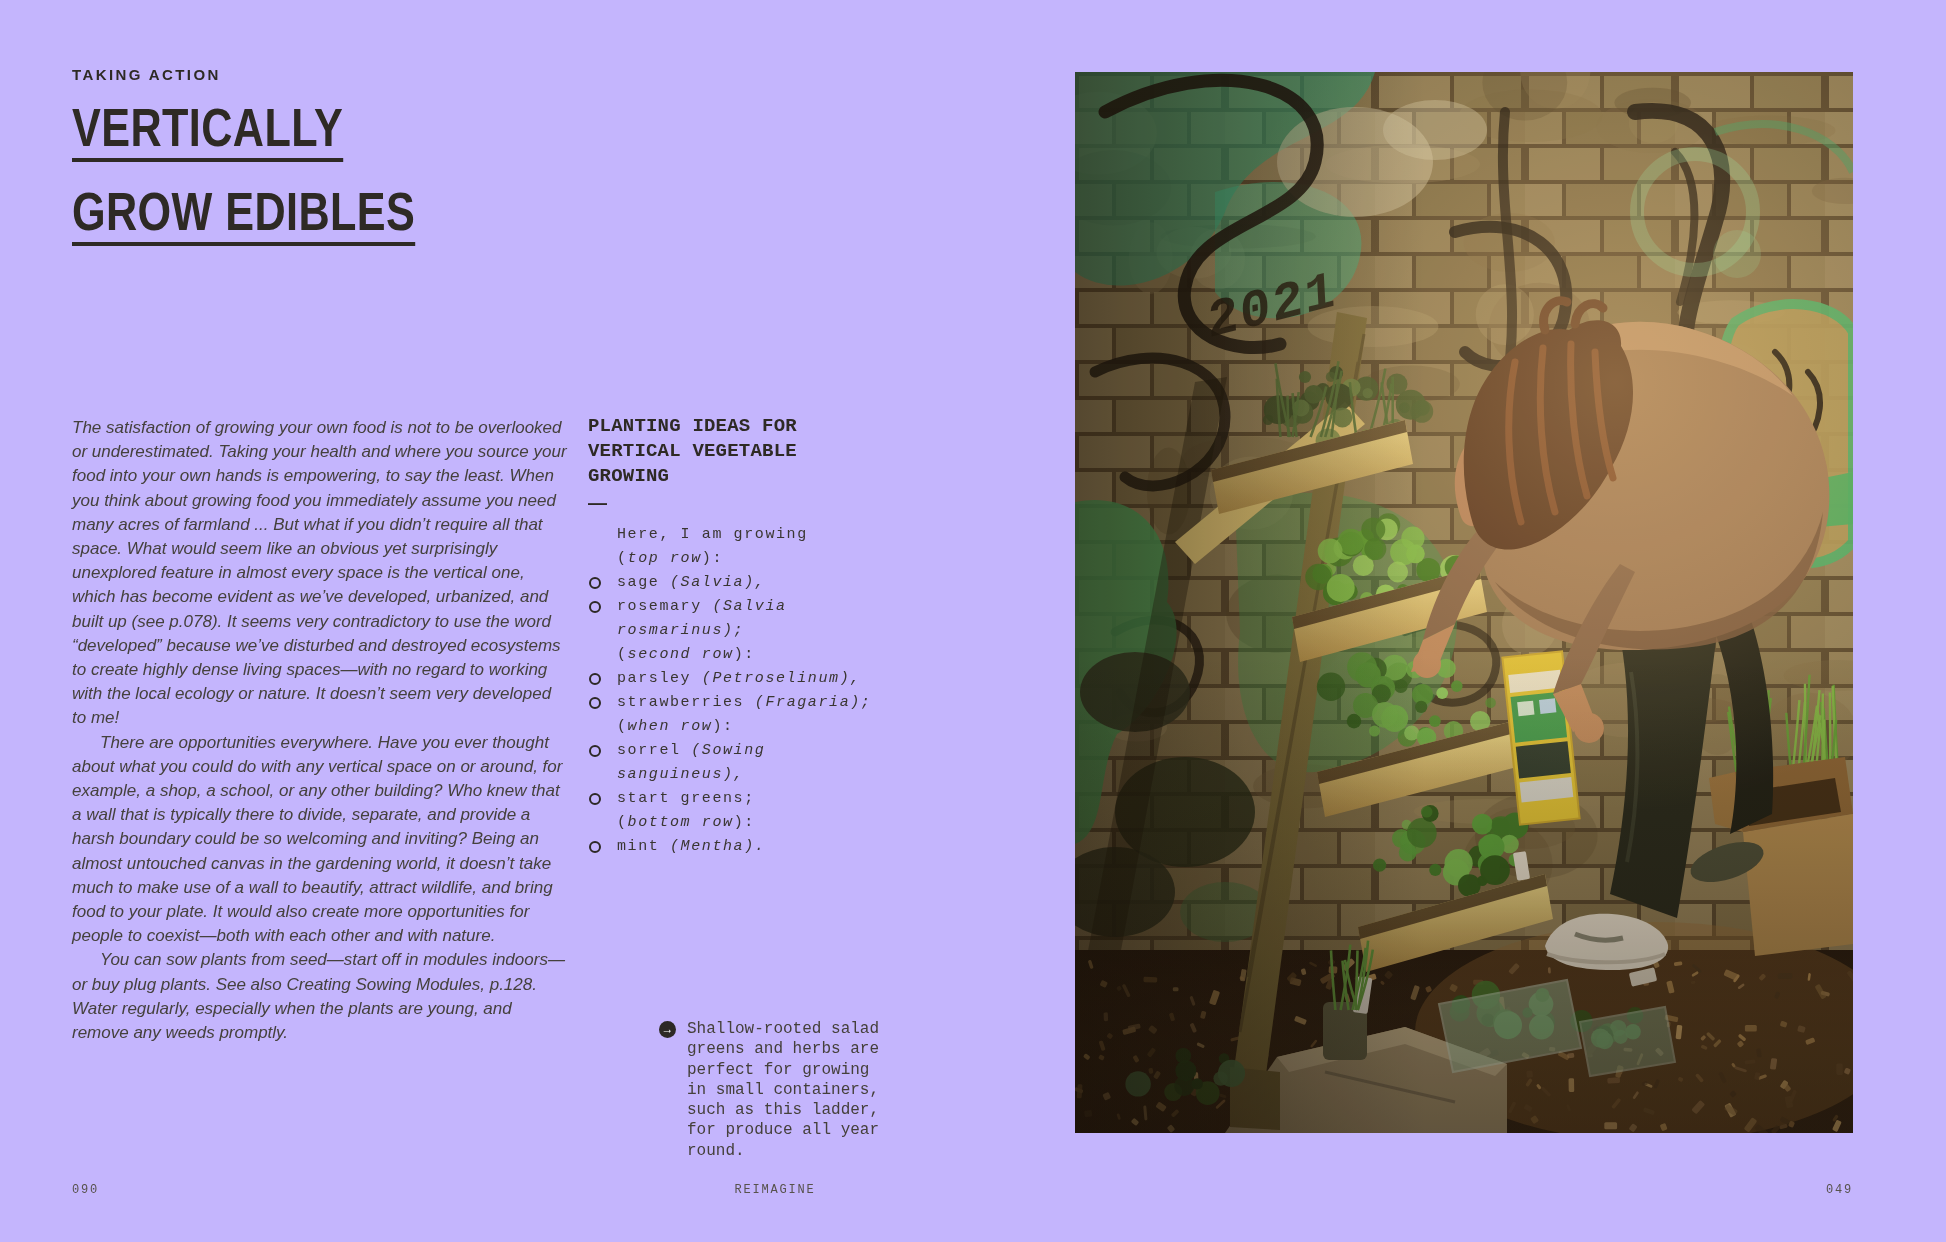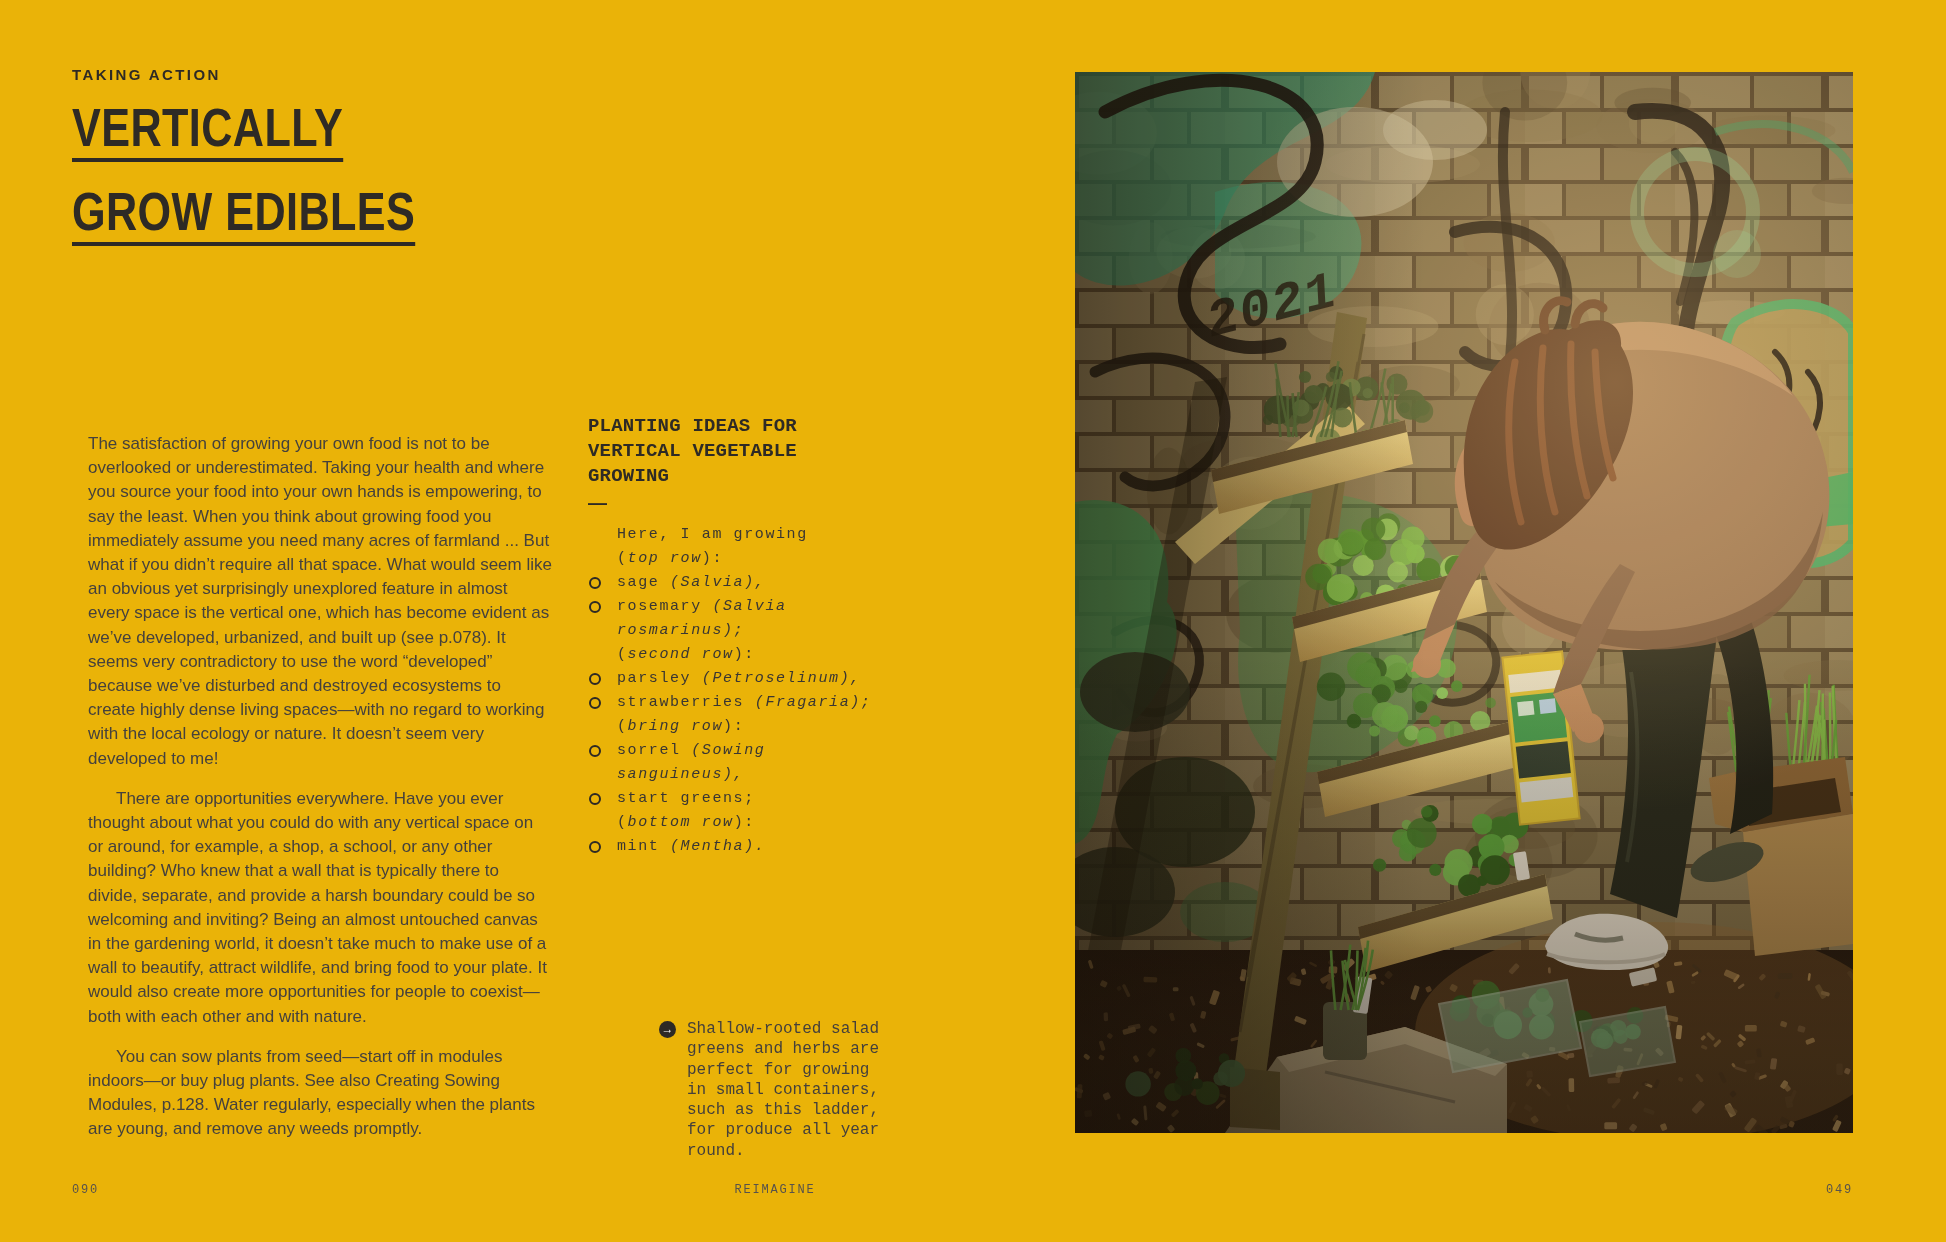--- a/index.html
+++ b/index.html
@@ -1,28 +1,28 @@
 <!DOCTYPE html>
 <html><head>
 <meta charset="utf-8">
 <style>
   html,body{margin:0;padding:0;background:#e8e8e8;}
-  .page{position:relative;width:1946px;height:1242px;background:#eab308;overflow:hidden;
+  .page{position:relative;width:1946px;height:1242px;background:#c4b5fd;overflow:hidden;
         font-family:"Liberation Sans",sans-serif;}
   
   .article-head{position:absolute;left:72px;top:66px;}
   .eyebrow{font-size:15px;font-weight:bold;letter-spacing:2.4px;color:#2e2a25;margin-bottom:21px;}
   .title-row{display:block;}
   .title-line{display:inline-block;font-size:54px;font-weight:bold;line-height:46px;
               letter-spacing:.5px;color:#2e2a25;padding-bottom:8px;border-bottom:4px solid #2e2a25;
               margin-bottom:26px;transform:scaleX(.80);transform-origin:0 50%;white-space:nowrap;}
   
   .body-col{position:absolute;left:72px;top:416px;width:496px;font-size:17px;line-height:24.2px;
             color:#45413d;}
-  .para{margin:16px;}
+  .para{margin:0;font-style:italic;}
   .para.indent{text-indent:28px;}
   
   .sidebar{position:absolute;left:588px;top:414px;width:292px;color:#2e2a25;}
   .sb-head{font-size:19px;line-height:25px;font-weight:bold;letter-spacing:.2px;font-family:Liberation Mono, monospace;}
   .sb-dash{font-size:19px;font-weight:bold;line-height:22px;margin-top:3px;}
   .sb-list{margin-top:9px;font-family:"Liberation Mono",monospace;font-size:15px;line-height:24px;
            letter-spacing:1.6px;color:#3a3632;}
   .mono-line{position:relative;padding-left:29px;}
   .bullet{position:absolute;left:1px;top:6px;width:8px;height:8px;border:2.6px solid #2d2925;
           border-radius:50%;}
@@ -72,21 +72,21 @@
     <div class="sb-dash">—</div>
     <div class="sb-list">
         <div class="mono-line"><span>Here, I am growing</span></div>
         <div class="mono-line"><span>(</span><span class="ital">top row</span><span>):</span></div>
         <div class="mono-line"><span class="bullet"></span><span>sage </span><span class="ital">(Salvia),</span></div>
         <div class="mono-line"><span class="bullet"></span><span>rosemary </span><span class="ital">(Salvia</span></div>
         <div class="mono-line"><span class="ital">rosmarinus);</span></div>
         <div class="mono-line"><span>(</span><span class="ital">second row</span><span>):</span></div>
         <div class="mono-line"><span class="bullet"></span><span>parsley </span><span class="ital">(Petroselinum),</span></div>
         <div class="mono-line"><span class="bullet"></span><span>strawberries </span><span class="ital">(Fragaria);</span></div>
-        <div class="mono-line"><span>(</span><span class="ital">bring row</span><span>):</span></div>
+        <div class="mono-line"><span>(</span><span class="ital">when row</span><span>):</span></div>
         <div class="mono-line"><span class="bullet"></span><span>sorrel </span><span class="ital">(Sowing sanguineus),</span></div>
         <div class="mono-line"><span class="bullet"></span><span>start greens;</span></div>
         <div class="mono-line"><span>(</span><span class="ital">bottom row</span><span>):</span></div>
         <div class="mono-line"><span class="bullet"></span><span>mint </span><span class="ital">(Mentha).</span></div>
       </div>
   </aside>
 
   <figure class="caption" style="margin:0">
     <span class="cap-icon"><span>→</span></span>
     <div class="cap-text">Shallow-rooted salad greens and herbs are perfect for growing in small containers, such as this ladder, for produce all year round.</div>

